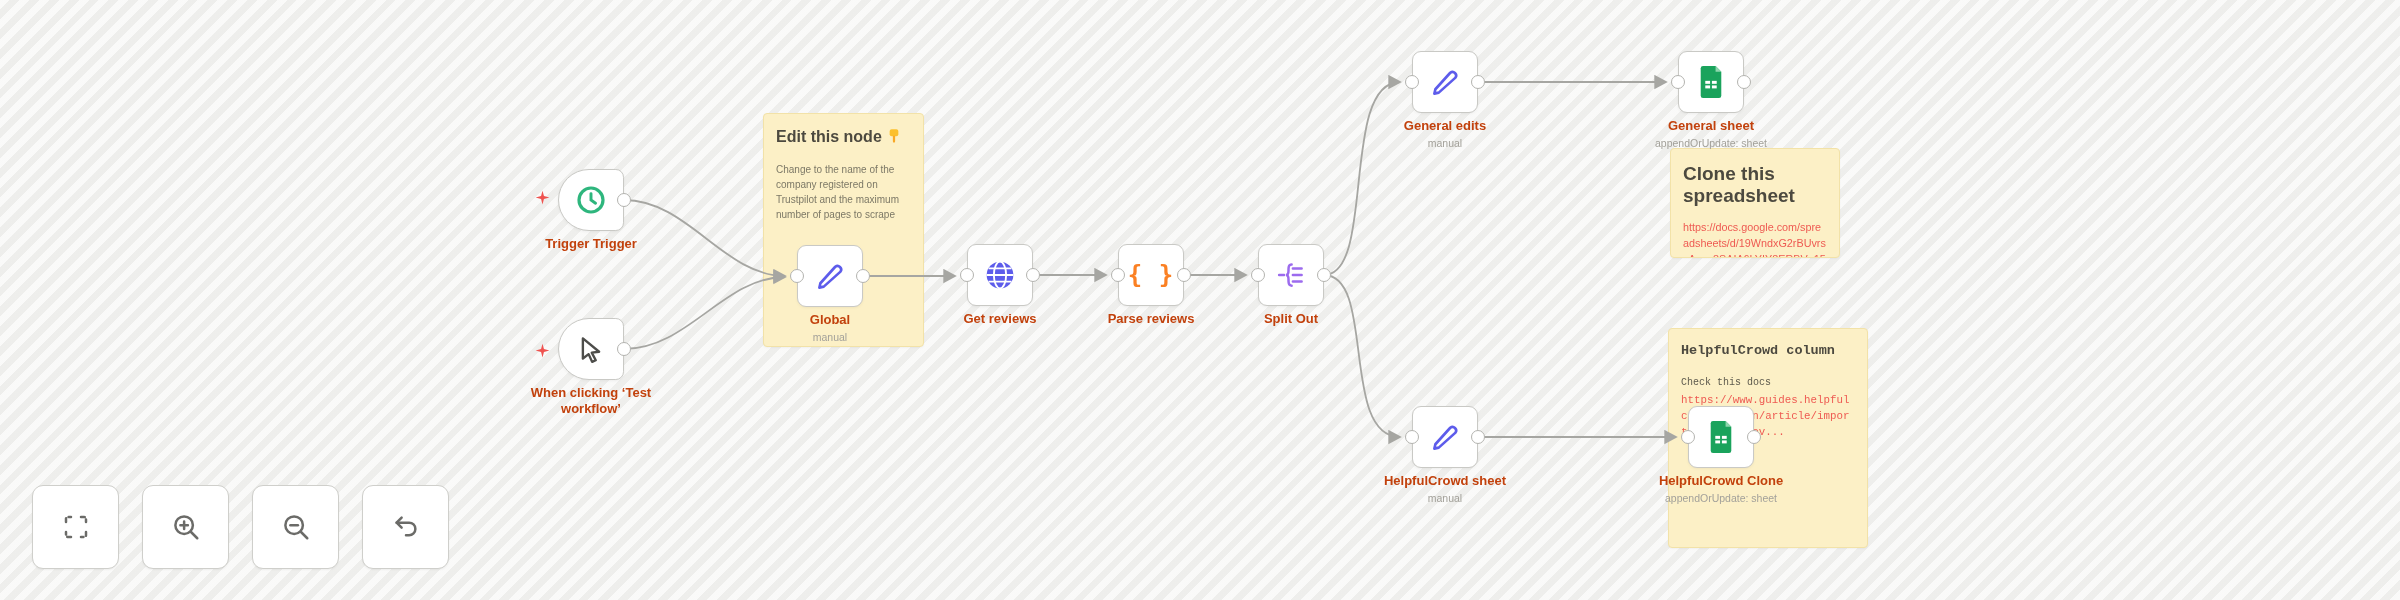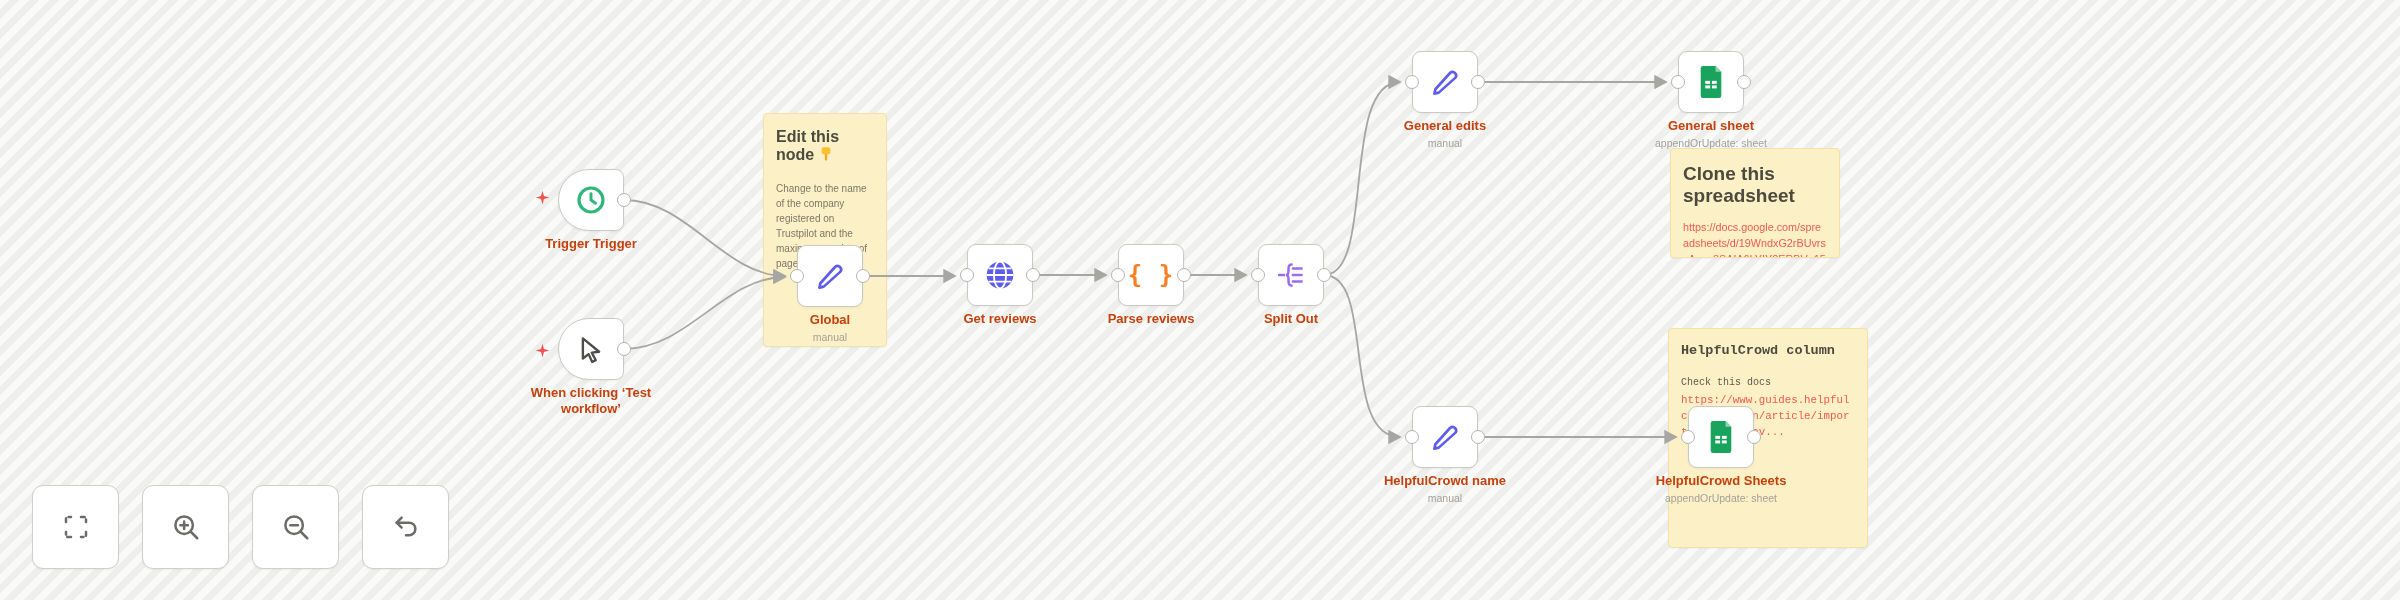--- a/index.html
+++ b/index.html
@@ -100,21 +100,21 @@
     box-shadow:0 1px 2px rgba(0,0,0,0.05);
     cursor:pointer;
   }
   .emoji-hand{display:inline-block;vertical-align:-2px;margin-left:4px;}
 </style>
 </head>
 <body>
 
 <div id="canvas">
 
-  <div class="sticky" style="left:763px;top:113px;width:124px;height:234px;">
+  <div class="sticky" style="left:763px;top:113px;width:161px;height:234px;">
     <div class="sticky-title">
       <span>Edit this node</span><span class="emoji-hand"><svg width="16" height="16" viewBox="0 0 24 24">
             <path fill="#fbc02d" d="M5.5 4.5q0-2.5 3-2.5h7q3 0 3 2.5v5q0 2.8-3 2.8h-7q-3 0-3-2.8z"></path>
             <path fill="#f9a825" d="M10.3 11.5h3.4v8.3q0 2.2-1.7 2.2t-1.7-2.2z"></path>
           </svg></span>
     </div>
     <div class="sticky-body">Change to the name of the company registered on Trustpilot and the maximum number of pages to scrape</div>
   </div>
 
   <div class="sticky" style="left:1670px;top:148px;width:170px;height:110px;">
@@ -257,40 +257,40 @@
     </div>
   </div>
 
   <div class="node" style="left:1412px;top:406px;">
     <svg width="30" height="30" viewBox="0 0 24 24">
       <path d="M7 20.5 L3.5 21.3 L4.3 17.8 L16.2 4.6 a2.9 2.9 0 0 1 4.2 3.9 Z" fill="none" stroke="#5d5ceb" stroke-width="2.1" stroke-linejoin="round" stroke-linecap="round"></path>
     </svg>
     <span class="port in"></span>
     <span class="port out"></span>
     <div class="nlabel">
-      <div class="nm">HelpfulCrowd name</div>
+      <div class="nm">HelpfulCrowd sheet</div>
       <div class="sub">manual</div>
     </div>
   </div>
 
   <div class="node" style="left:1688px;top:406px;">
     <svg width="28" height="32" viewBox="0 0 24 28">
       <path d="M3 2 a2 2 0 0 1 2-2 h11 l5 5 v21 a2 2 0 0 1 -2 2 H5 a2 2 0 0 1 -2-2 Z" fill="#1aa35c"></path>
       <path d="M16 0 l5 5 h-5 Z" fill="#8fd6ae"></path>
       <g fill="#ffffff">
         <rect x="7" y="13" width="4.2" height="2.6"></rect>
           <rect x="12.8" y="13" width="4.2" height="2.6"></rect>
         <rect x="7" y="17" width="4.2" height="2.6"></rect>
           <rect x="12.8" y="17" width="4.2" height="2.6"></rect>
       </g>
     </svg>
     <span class="port in"></span>
     <span class="port out"></span>
     <div class="nlabel">
-      <div class="nm">HelpfulCrowd Sheets</div>
+      <div class="nm">HelpfulCrowd Clone</div>
       <div class="sub">appendOrUpdate: sheet</div>
     </div>
   </div>
 
   <div id="toolbar">
     <div class="tbtn">
       <svg width="30" height="30" viewBox="0 0 24 24" fill="none" stroke="#6b6b68" stroke-width="2" stroke-linecap="round">
         <path d="M4 8 V5.5 a1.5 1.5 0 0 1 1.5-1.5 H8" stroke-dasharray="3 2.2"></path>
         <path d="M16 4 h2.5 A1.5 1.5 0 0 1 20 5.5 V8" stroke-dasharray="3 2.2"></path>
         <path d="M20 16 v2.5 a1.5 1.5 0 0 1 -1.5 1.5 H16" stroke-dasharray="3 2.2"></path>

